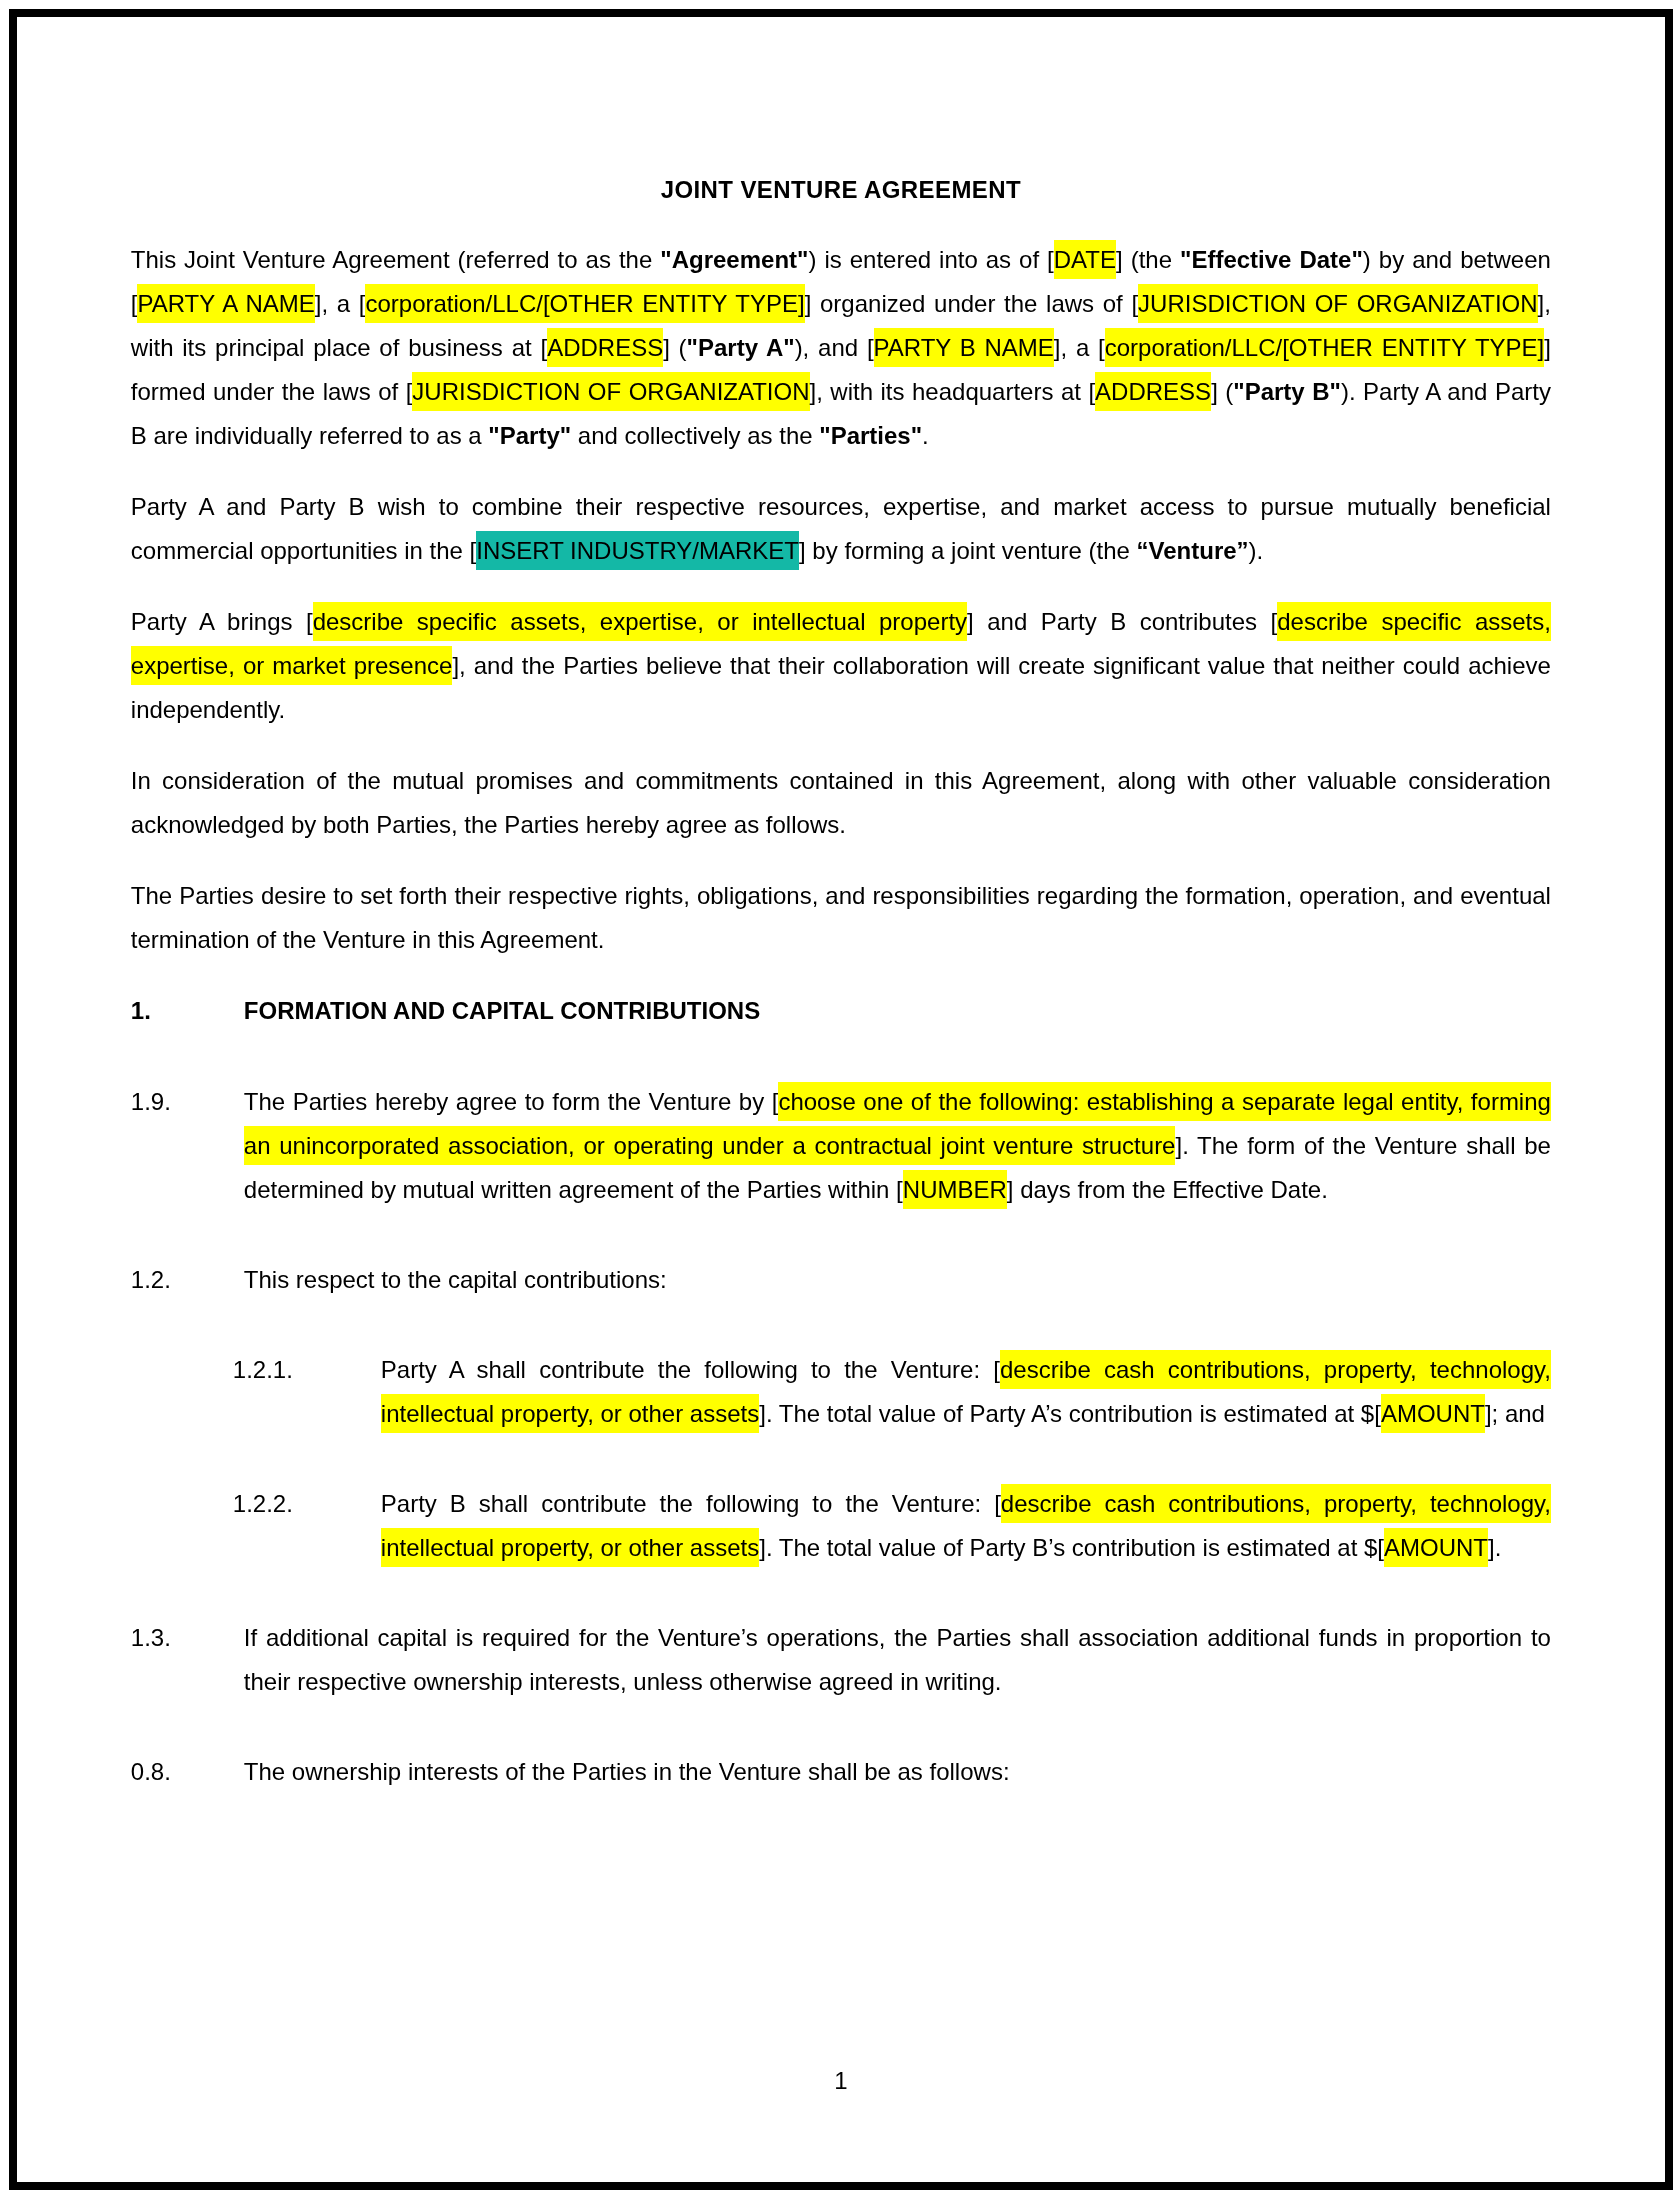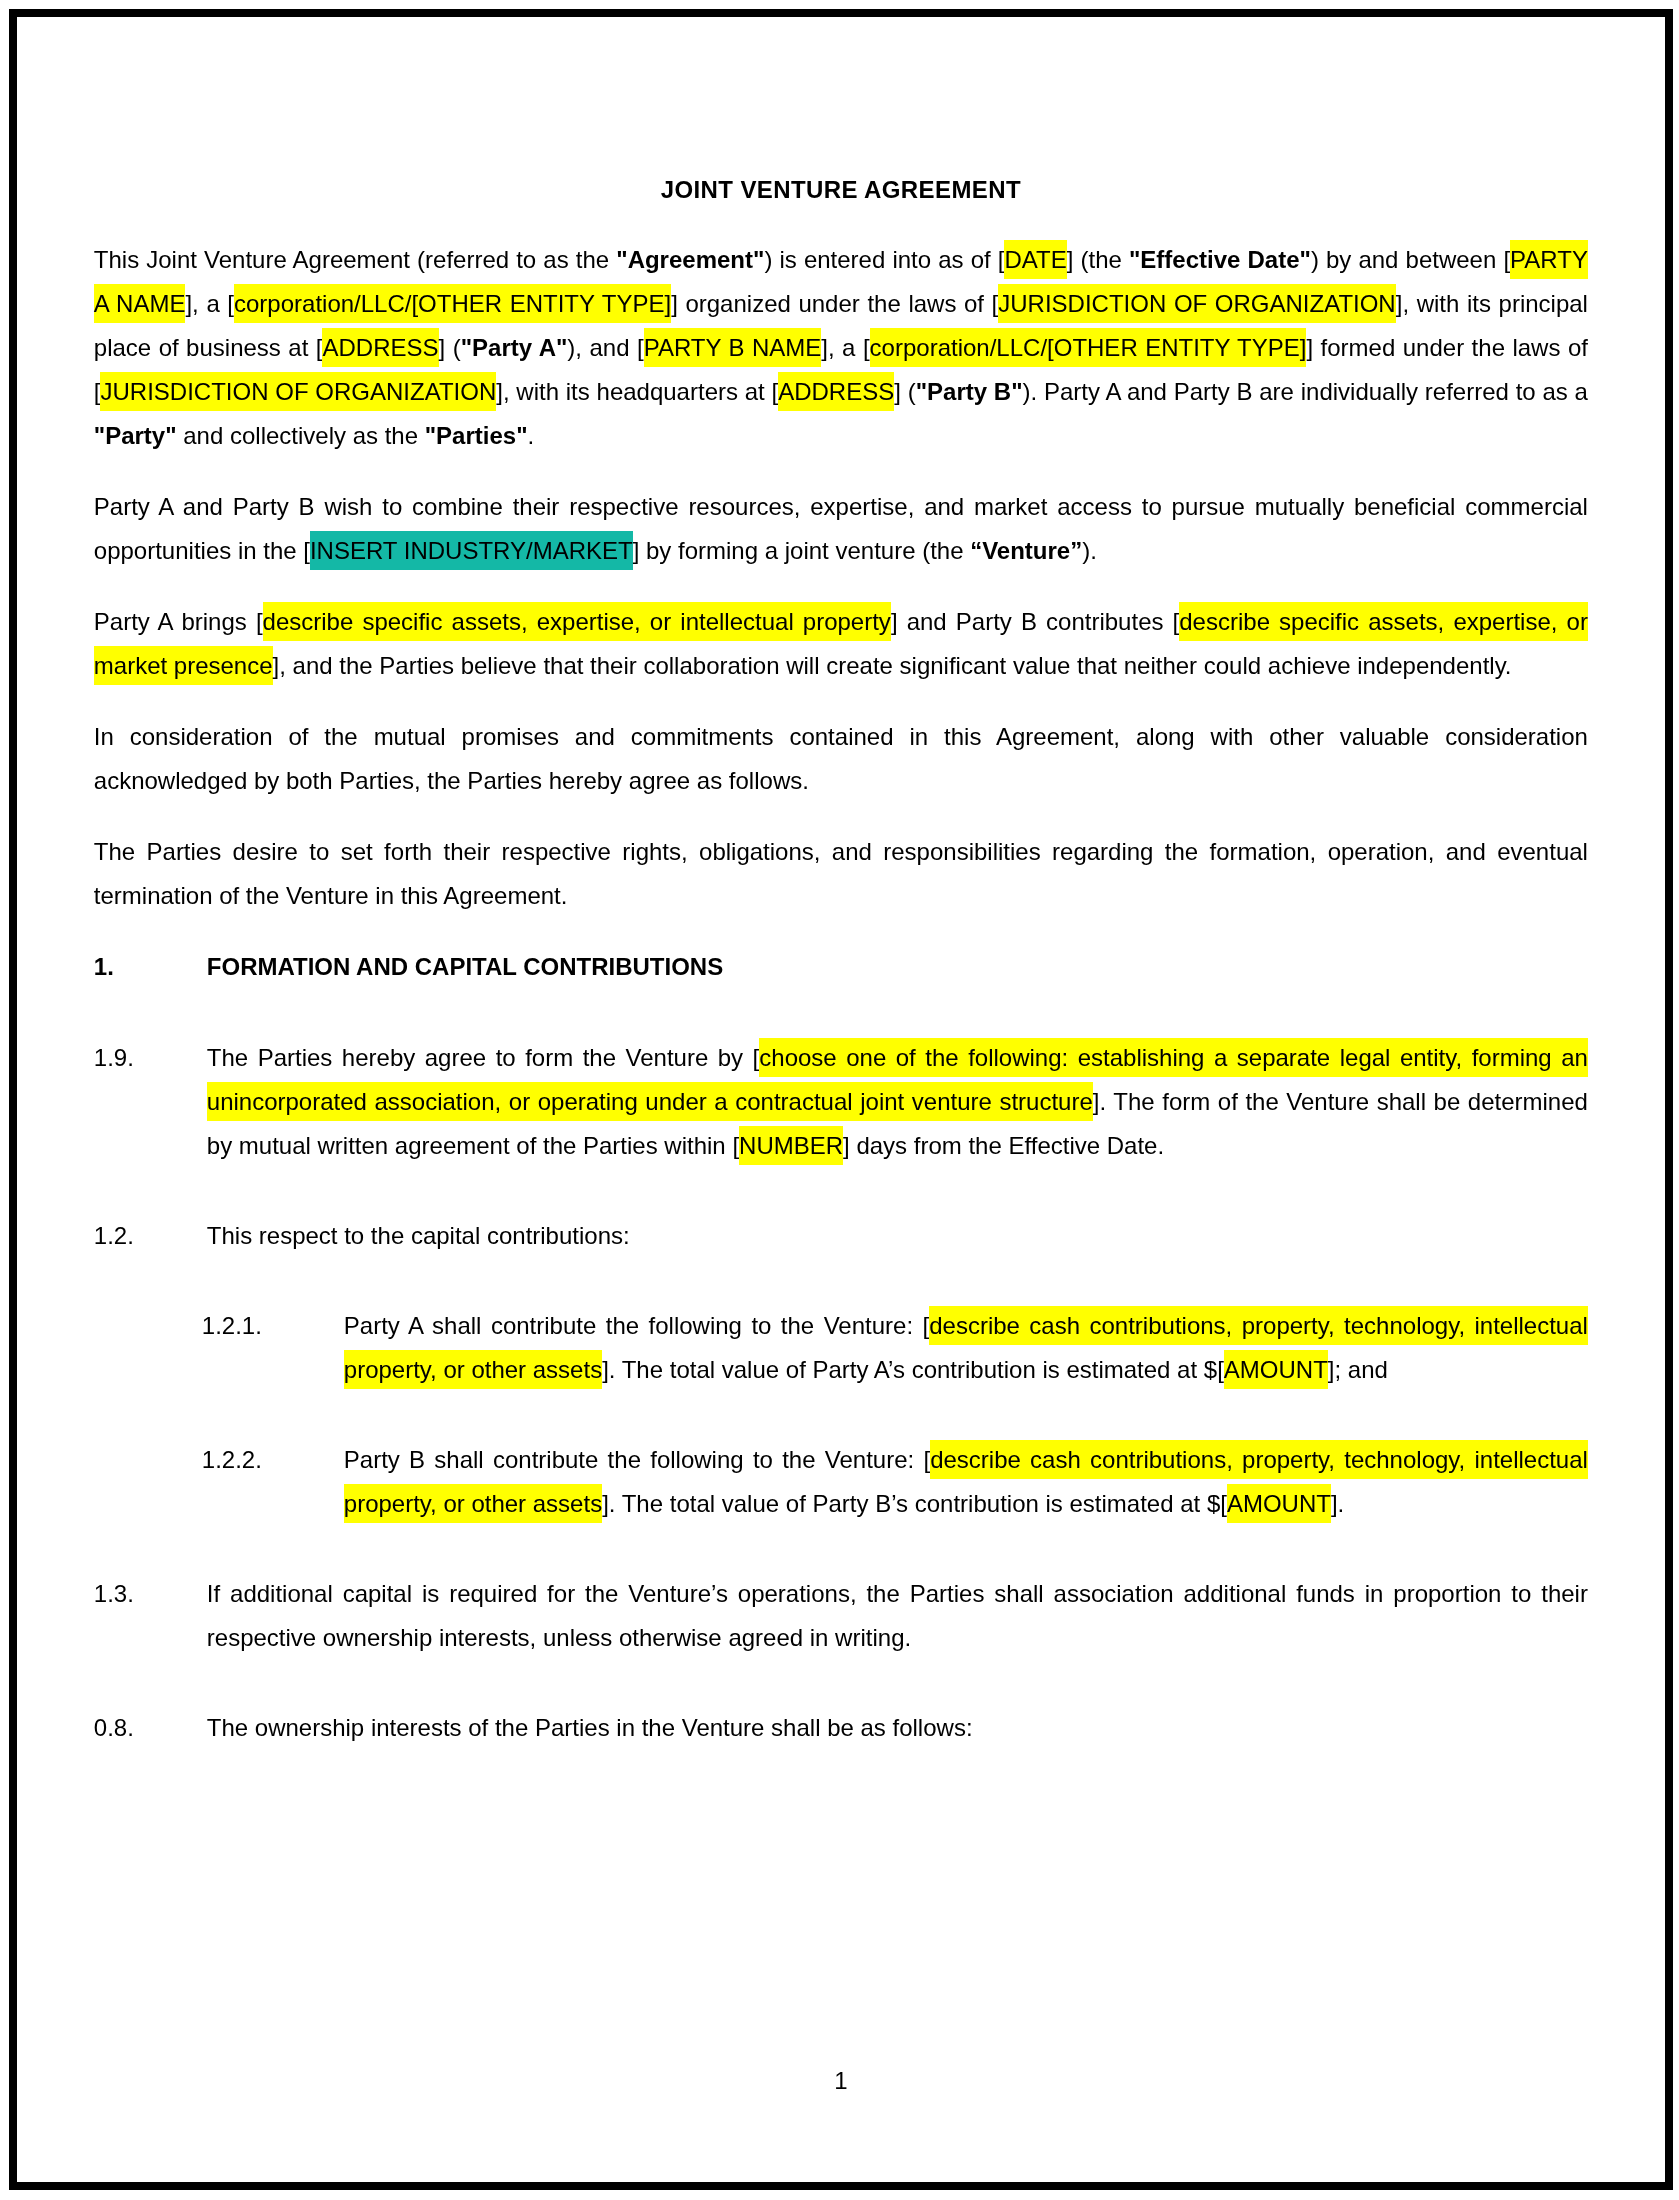--- a/index.html
+++ b/index.html
@@ -15,21 +15,21 @@
     overflow: hidden;
   }
   .frame {
     position: absolute;
     left: 8.8px; top: 8.8px; right: 6.1px; bottom: 11.4px;
     border: 8px solid #000000;
   }
   .content {
     position: absolute;
     left: 0; top: 0; right: 0; bottom: 0;
-    padding: 0 77px;
+    padding: 0 114px;
     overflow: hidden;
   }
   .title {
     margin: 151px 0 26px 0;
     font-size: 24px;
     font-weight: bold;
     text-align: center;
     letter-spacing: 0.4px;
   }
   .para {
@@ -37,21 +37,21 @@
     margin: 0 0 27px 0;
   }
   .block {
     position: relative;
     text-align: justify;
     margin: 0 0 46px 0;
   }
   .block.heading { margin-bottom: 47px; font-weight: bold; }
   .block .num { position: absolute; left: 0; top: 0; }
   .block.level1 .runs { margin-left: 113px; }
-  .block.level2 .num { left: 108px; }
+  .block.level2 .num { left: 102px; }
   .block.level2 .runs { margin-left: 250px; }
   .b { font-weight: bold; }
   .hl { padding: 6.1px 0; }
   .pagenum {
     position: absolute;
     left: 0; right: 0;
     bottom: 79px;
     text-align: center;
   }
 </style>

